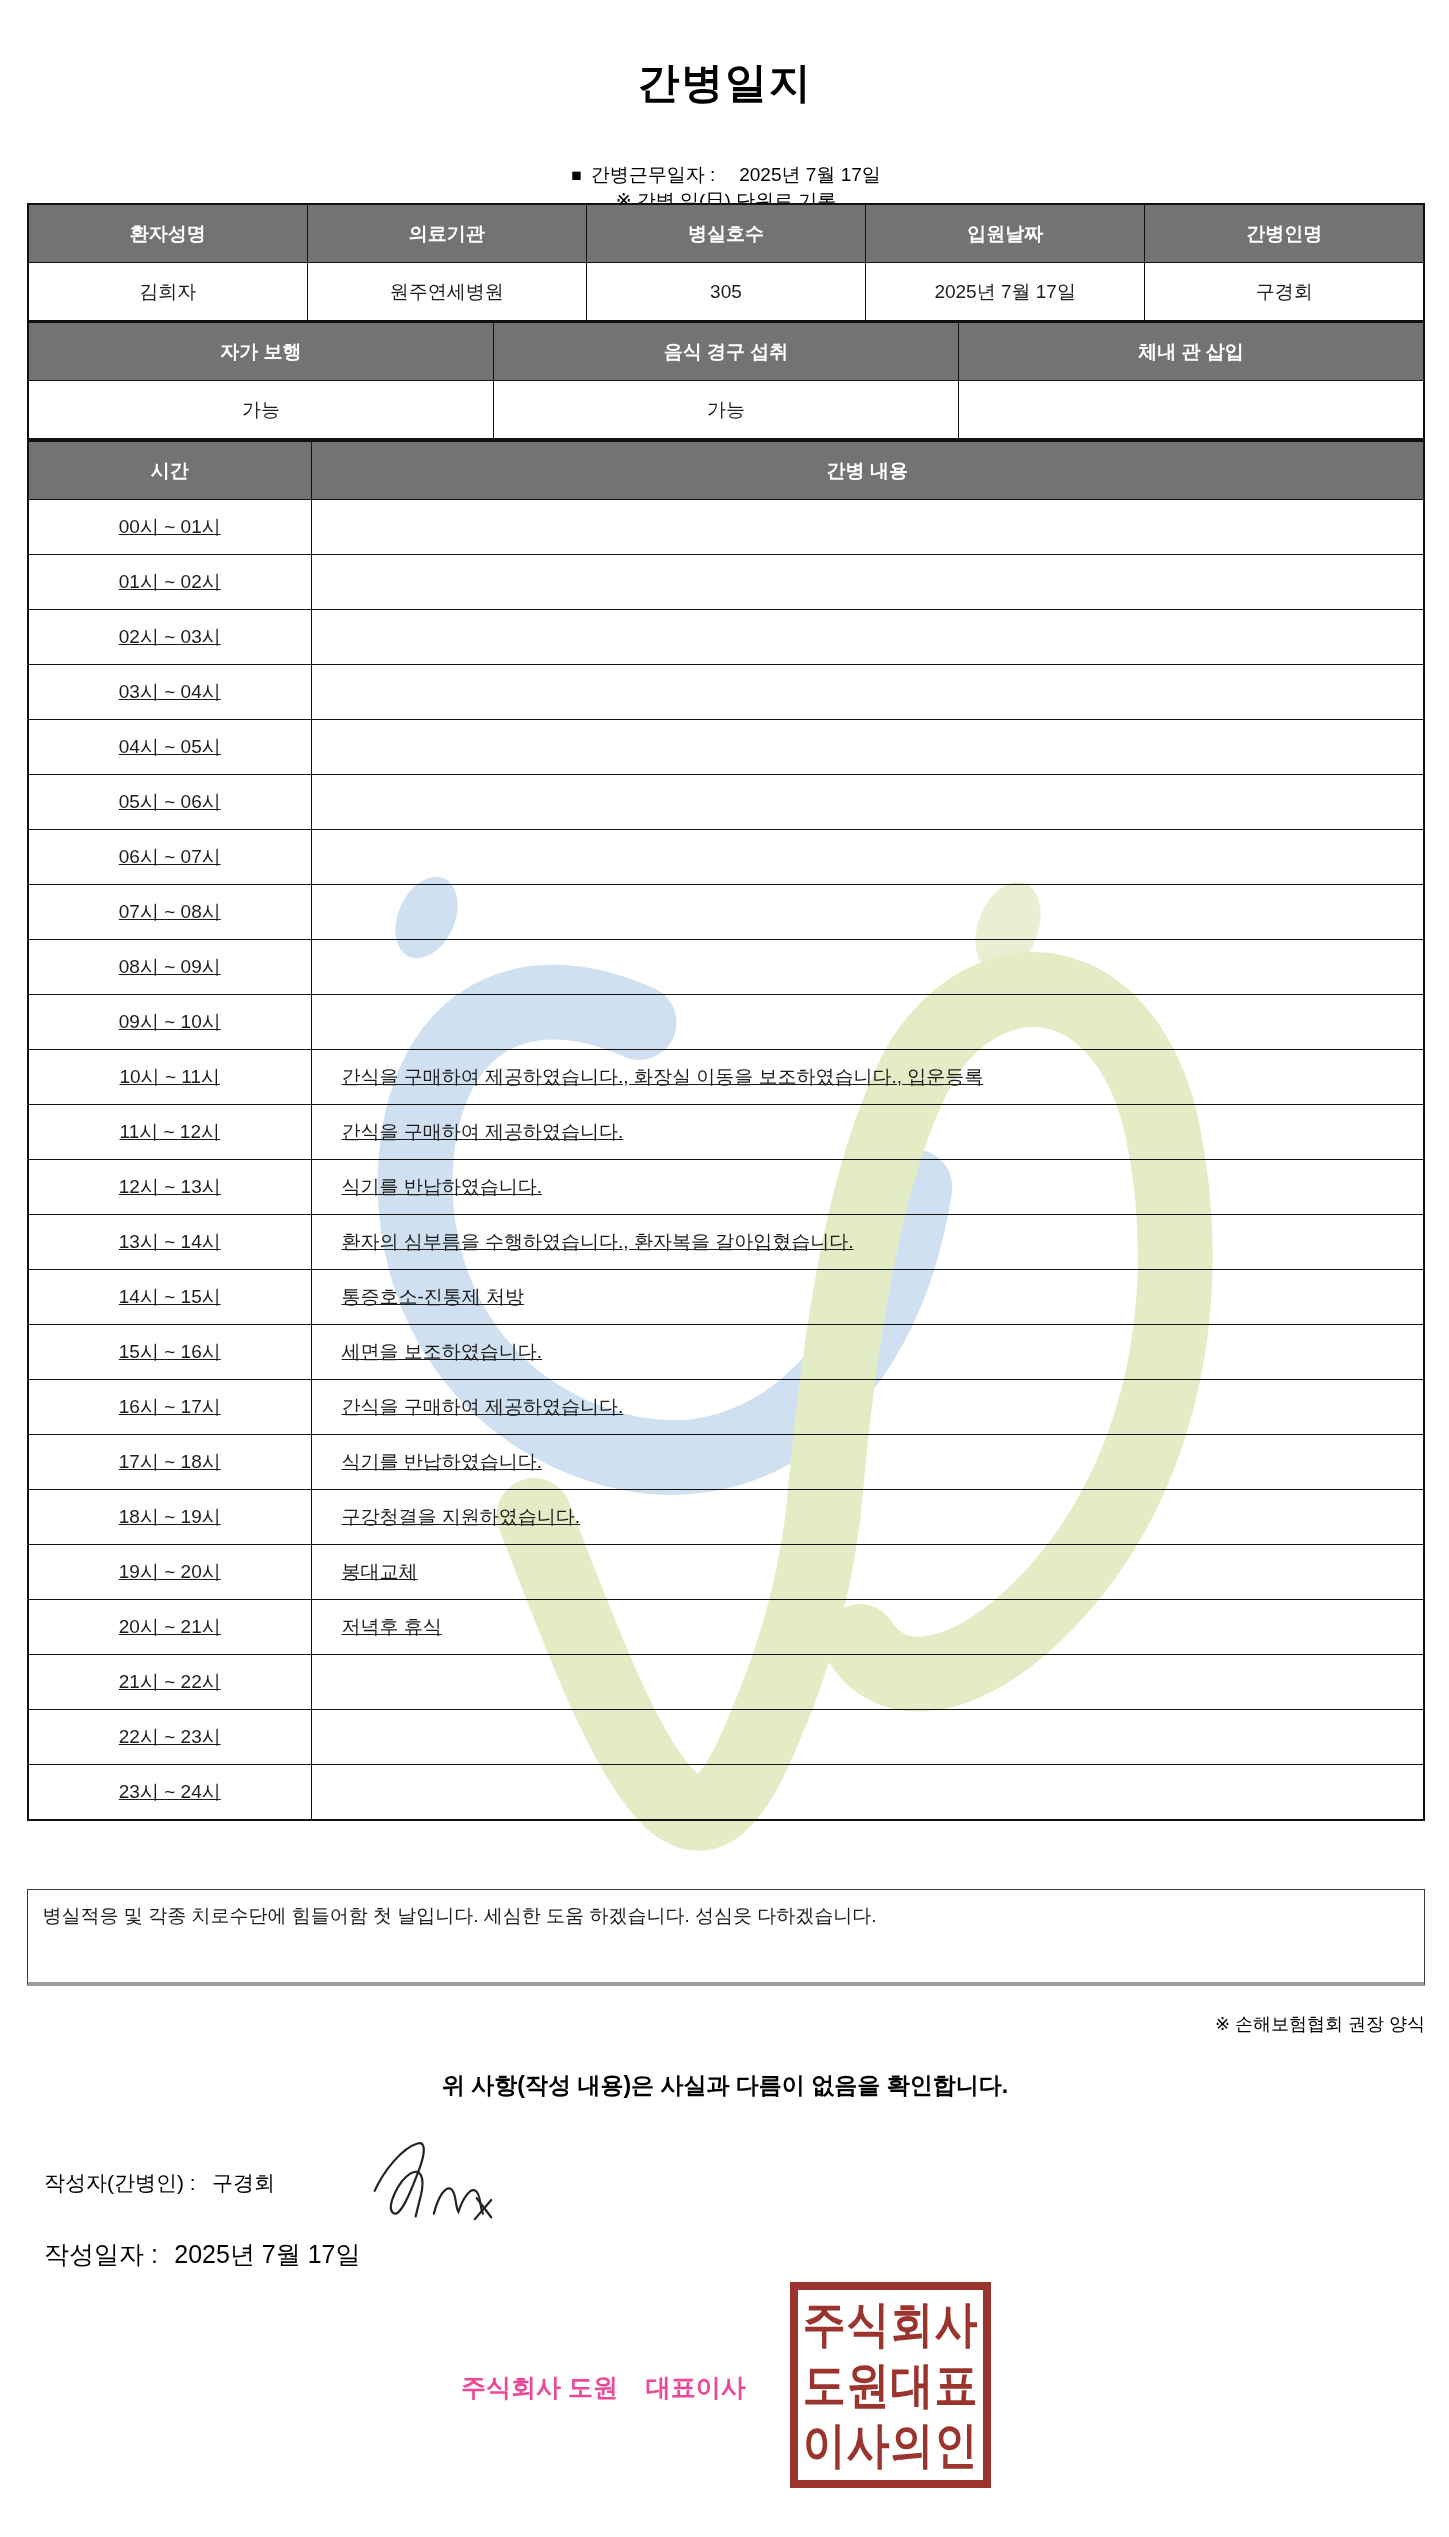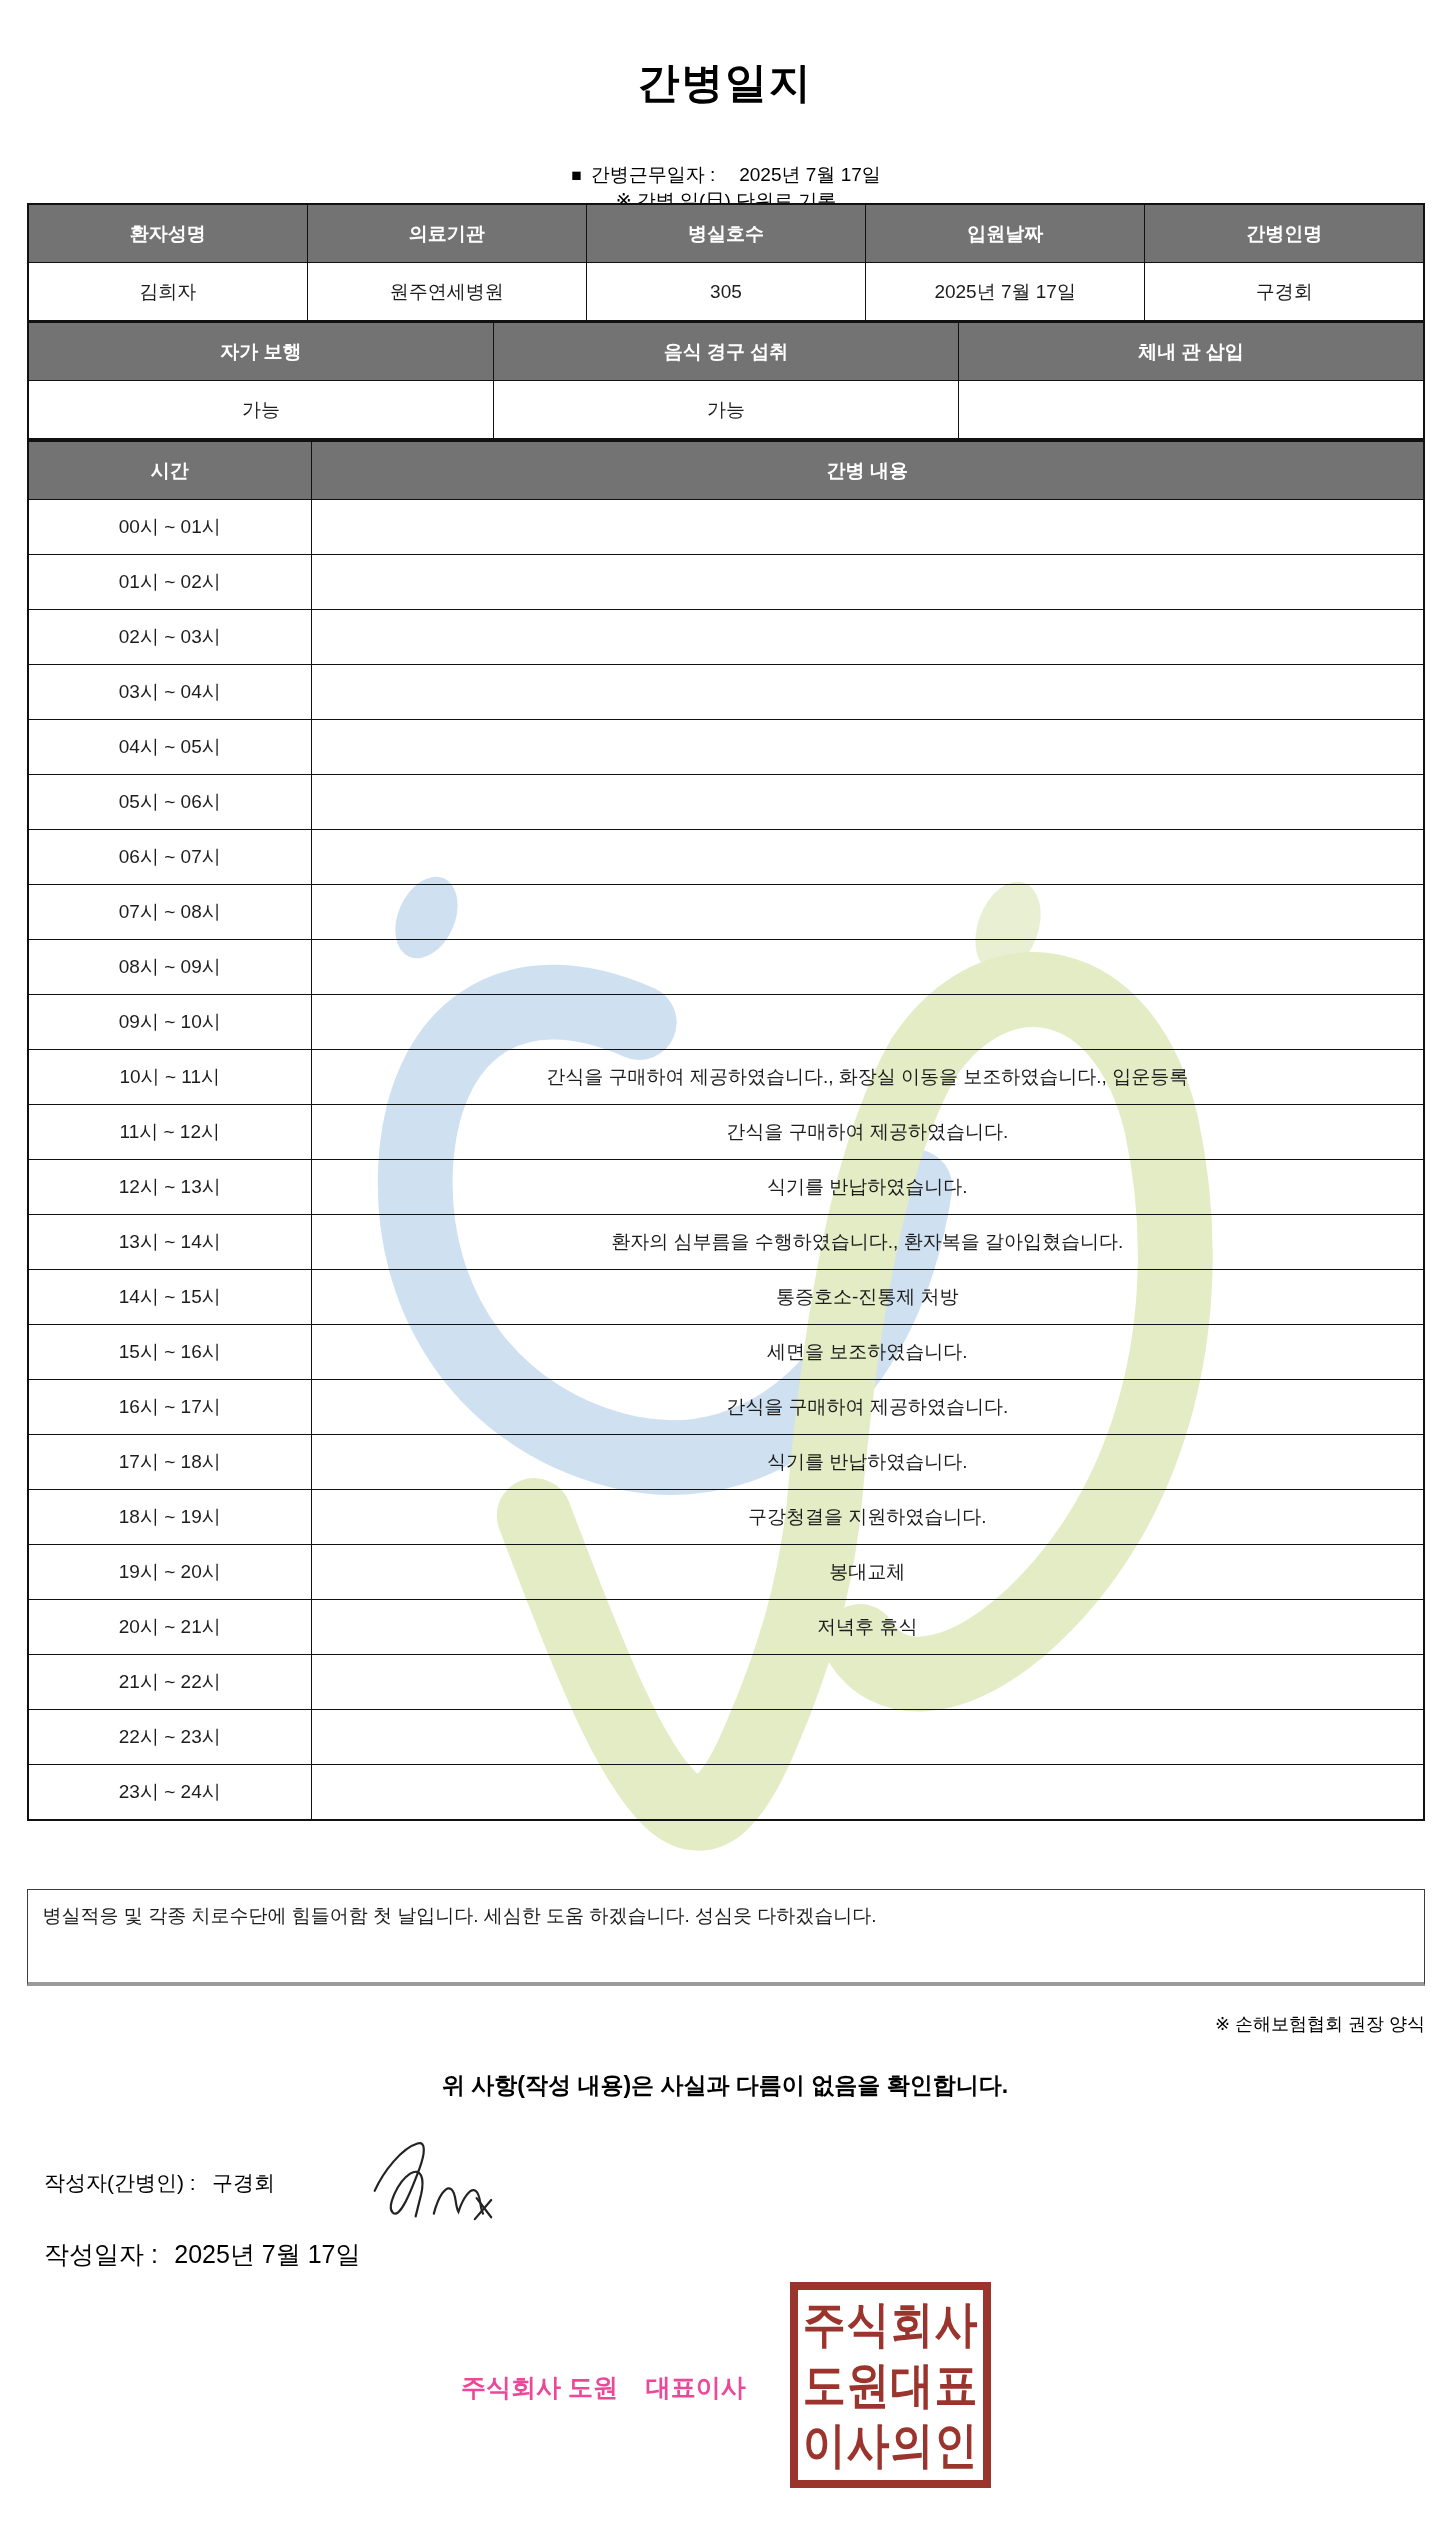--- a/index.html
+++ b/index.html
@@ -28,23 +28,23 @@
   .tbl th{
     background:#737373;color:#ffffff;font-weight:700;font-size:19px;
     border:1.8px solid #111;height:55px;text-align:center;
   }
   .tbl td{
     border:1.8px solid #111;height:55px;text-align:center;font-size:19px;color:#1c1c1c;
     background:transparent;
   }
   .tbl{border:2.7px solid #111;}
   #log-table td.content-cell{
-    text-align:center;padding:0 5px;
-  }
-  #log-table td{height:52px;}
+    text-align:left;padding:0 30px;
+  }
+  #log-table td{height:52px;text-decoration:underline;}
   #log-table col.time-col{width:283px;}
   .remarks-title{
     top:1853px;left:0;width:1450px;text-align:center;font-size:20px;font-weight:700;color:#000;
   }
   .remarks-box{
     top:1889px;left:27px;width:1398px;height:97px;box-sizing:border-box;
     border:1.8px solid #3c3c3c;border-bottom:4.6px solid #9a9a9a;background:#fff;
     font-size:19px;color:#1c1c1c;padding:12.8px 14.6px;
   }
   .form-note{

